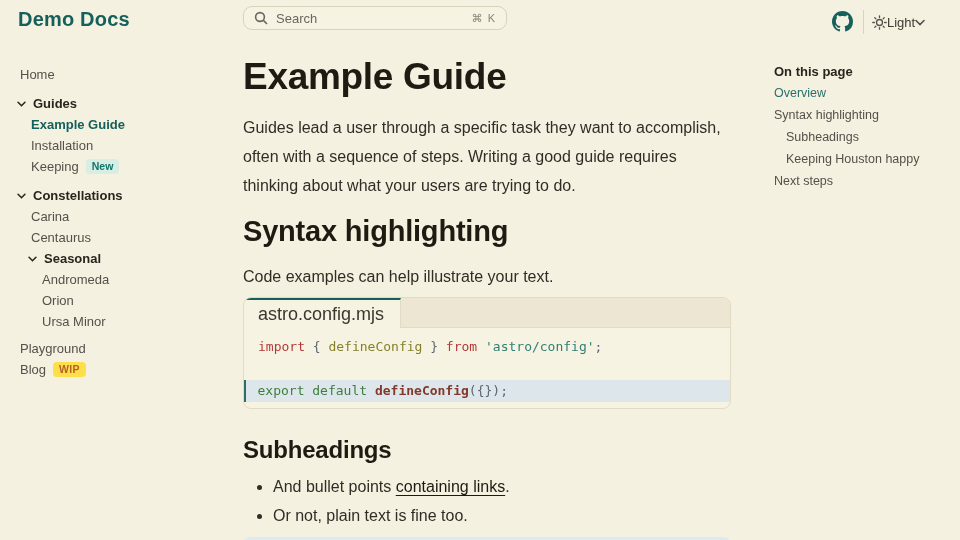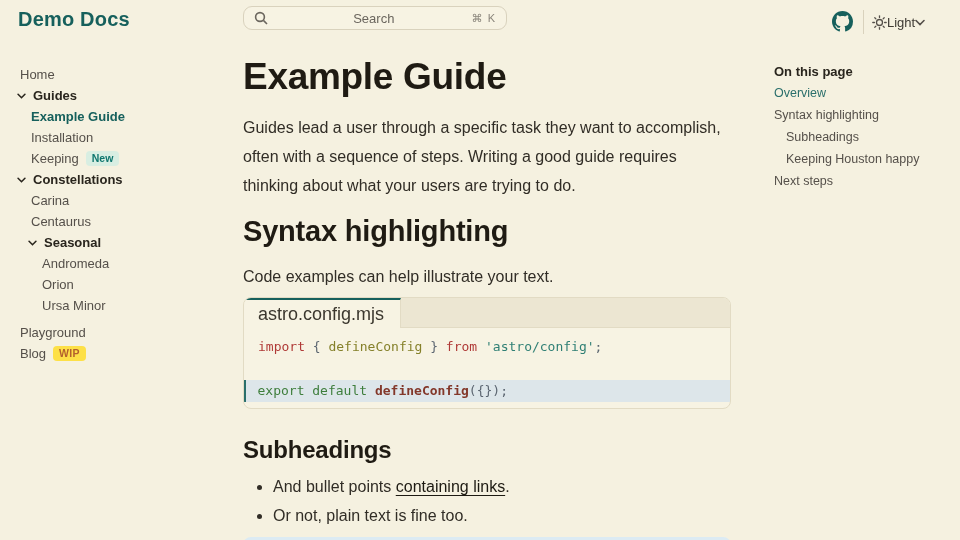--- a/index.html
+++ b/index.html
@@ -5,38 +5,38 @@
   :root{
     --bg:#f5f1e0; --panel:#f7f3e3; --accent:#16605c; --accent-soft:#2a6f6b;
     --ink:#1f1b13; --body:#312d26; --gray:#55504a; --border:#e2dbc4;
     --tabbar:#ece6d2; --hl-bg:#dde6ea; --note:#dcebf3;
   }
   *{margin:0;padding:0;box-sizing:border-box;}
   html,body{width:960px;height:540px;overflow:hidden;}
   body{background:var(--bg);font-family:"Liberation Sans",sans-serif;position:relative;color:var(--body);}
 
   
-  .header{position:absolute;left:0;top:0;width:960px;height:44px;text-align:center;}
+  .header{position:absolute;left:0;top:0;width:960px;height:44px;}
   .site-title{position:absolute;left:18px;top:8px;font-size:20px;font-weight:700;color:var(--accent);letter-spacing:.2px;}
   .searchbar{position:absolute;left:243px;top:6px;width:264px;height:24px;background:var(--panel);
     border:1px solid #d9d2bd;border-radius:9px;display:flex;align-items:center;padding:0 10px;cursor:pointer;}
   .searchbar .mag{display:flex;margin-right:8px;}
   .search-ph{font-size:13px;color:#6b665e;flex:1;}
   .kbd{font-size:11px;color:#8a857b;letter-spacing:1px;}
   .gh{position:absolute;left:832px;top:11px;width:21px;height:21px;color:var(--accent);cursor:pointer;}
   .hdr-divider{position:absolute;left:863px;top:10px;width:1px;height:24px;background:#d9d2bd;}
   .theme-select{position:absolute;left:872px;top:10px;height:24px;display:flex;align-items:center;cursor:pointer;color:#3e3a33;}
   .theme-select .sun{display:flex;color:#55504a;}
   .theme-label{font-size:13px;}
   .chev{display:flex;color:#55504a;}
 
   
   .sidebar{position:absolute;left:20px;top:64px;width:205px;font-size:13px;}
   .side-row{height:21px;display:flex;align-items:center;gap:7px;color:var(--gray);cursor:pointer;white-space:nowrap;}
-  .side-row.group{color:#29251d;font-weight:700;}
+  .side-row.group{color:#29251d;font-weight:700;margin-top:8px;}
   .side-row.lvl1{padding-left:11px;}
   .side-row.lvl2{padding-left:22px;}
   .side-row.active{color:var(--accent);font-weight:700;}
   .side-row .caret{display:flex;color:#29251d;margin-left:-3px;}
   .side-gap{height:6px;}
   .badge{font-size:10.5px;font-weight:700;border-radius:4px;padding:2px 6px;line-height:1;}
   .badge-new{background:#d8eee2;color:#0f766e;}
   .badge-wip{background:#fde047;color:#b3612e;letter-spacing:.3px;}
 
   

